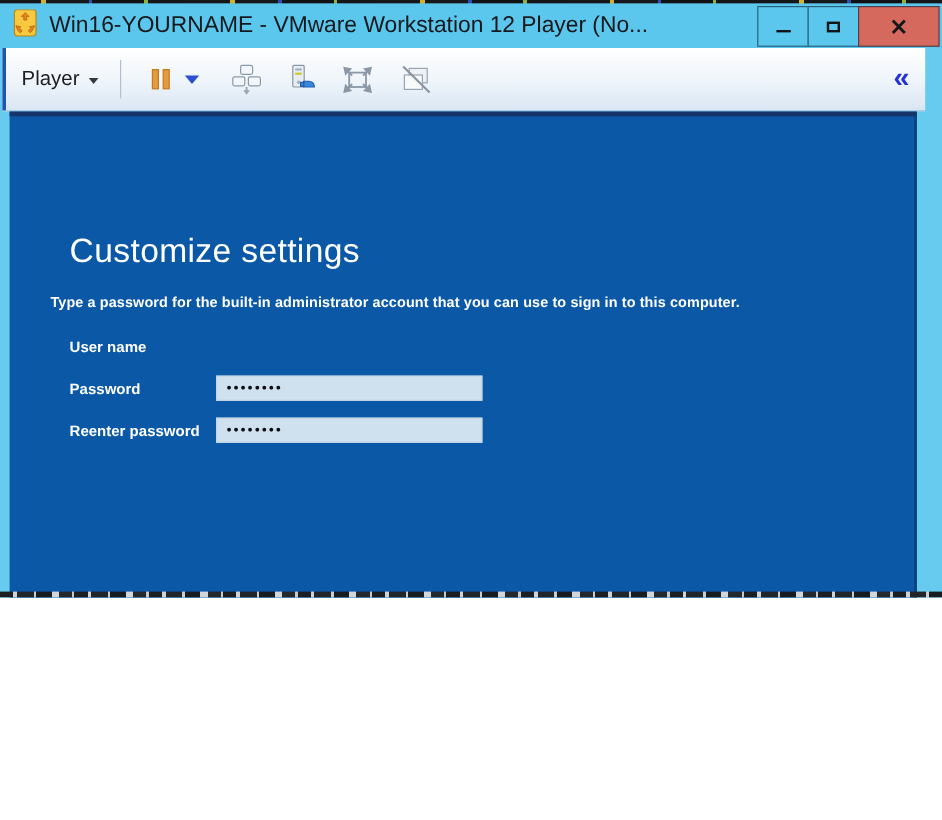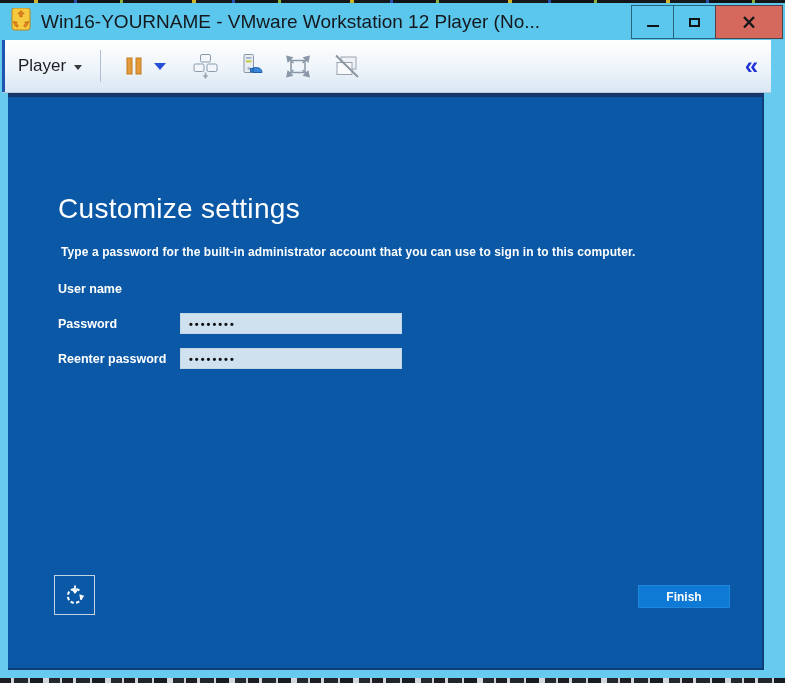--- a/index.html
+++ b/index.html
@@ -1,18 +1,18 @@
 <!DOCTYPE html>
 <html><head>
 <meta charset="utf-8">
 <style>
   * { margin:0; padding:0; box-sizing:border-box; }
   body { width:785px; height:683px; font-family:"Liberation Sans", sans-serif; }
 
-  .screen { position:relative; width:785px; height:683px; background:#66cbee; overflow:hidden; }
+  .screen { position:relative; width:785px; height:498px; background:#66cbee; overflow:hidden; }
 
   
   .debris-top { position:absolute; top:0; left:0; width:785px; height:3px;
     background:repeating-linear-gradient(90deg,#15171b 0 34px,#d2b226 34px 38px,#16181c 38px 74px,#2b4fb0 74px 77px,#101216 77px 120px,#84b43c 120px 123px,#14161a 123px 158px); }
   .debris-bottom { position:absolute; bottom:0; left:0; width:785px; height:5px;
     background:repeating-linear-gradient(90deg,#1c1e22 0 11px,#cfd3d8 11px 14px,#22252a 14px 28px,#caced4 28px 30px,#181b1f 30px 43px,#d2d6da 43px 49px,#25282d 49px 60px,#c6cacf 60px 62px); }
 
   
   .titlebar { position:absolute; top:3px; left:0; width:785px; height:37px; background:#5cc7ed;
     display:flex; align-items:center; }
@@ -38,21 +38,21 @@
   .tb-btn { display:flex; align-items:center; justify-content:center; padding:4px 6px; margin:0 4px; }
   .tb-btn.pair { gap:9px; margin-right:10px; }
   .collapse { position:absolute; right:13px; top:50%; transform:translateY(-52%);
     color:#2334d6; font-size:24px; font-weight:bold; line-height:1; cursor:default; }
 
   
   .vm-area { position:absolute; top:93px; left:8px; width:756px; height:577px;
     background:#0b59a6; border-top:4px solid #16366b; border-right:2px solid #0e3d77;
     border-bottom:2px solid #0e3d77; color:#ffffff;padding-left:20px; }
   .oobe-heading { position:absolute; left:50px; top:96px; font-size:28px; font-weight:300; letter-spacing:0.3px; }
-  .oobe-desc { position:absolute; left:53px; top:148px; font-size:12px; font-weight:700; letter-spacing:0.1px; }
+  .oobe-desc { position:absolute; left:34px; top:148px; font-size:12px; font-weight:700; letter-spacing:0.1px; }
 
   .form-row { position:absolute; left:50px; display:flex; align-items:center; height:21px; }
   .form-row.r1 { top:181px;align-items:center; } .form-row.r2 { top:216px; } .form-row.r3 { top:251px; }
   .form-label { width:122px; font-size:12.5px; font-weight:700; }
   .form-input { width:222px; height:21px; font-family:"Liberation Sans", sans-serif; outline:none; }
   .input-disabled { background:rgba(210,228,243,0.10); border:1px solid #93abc2;
     color:#8ea6bf; font-size:12px; padding:0 7px; }
   .input-disabled::placeholder { color:#8ea6bf; opacity:1; }
   .input-password { background:#cfe0ee; border:1px solid #c2d6e7; color:#0b0d10;
     font-size:11px; font-weight:bold; letter-spacing:2px; padding:0 8px; }

